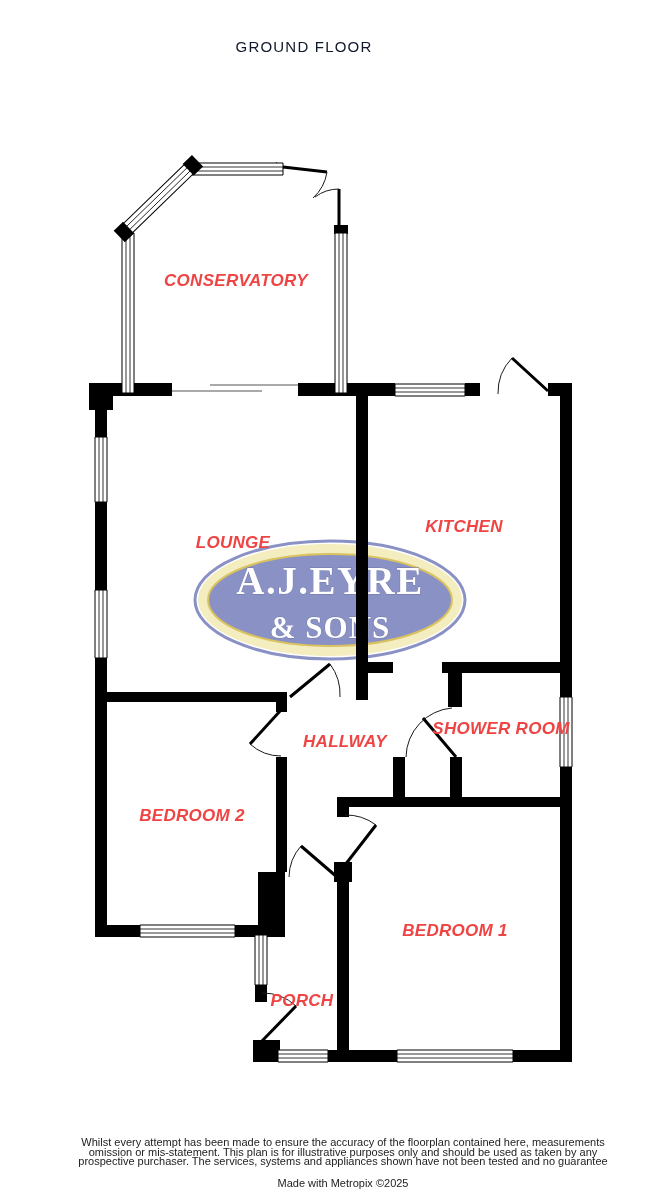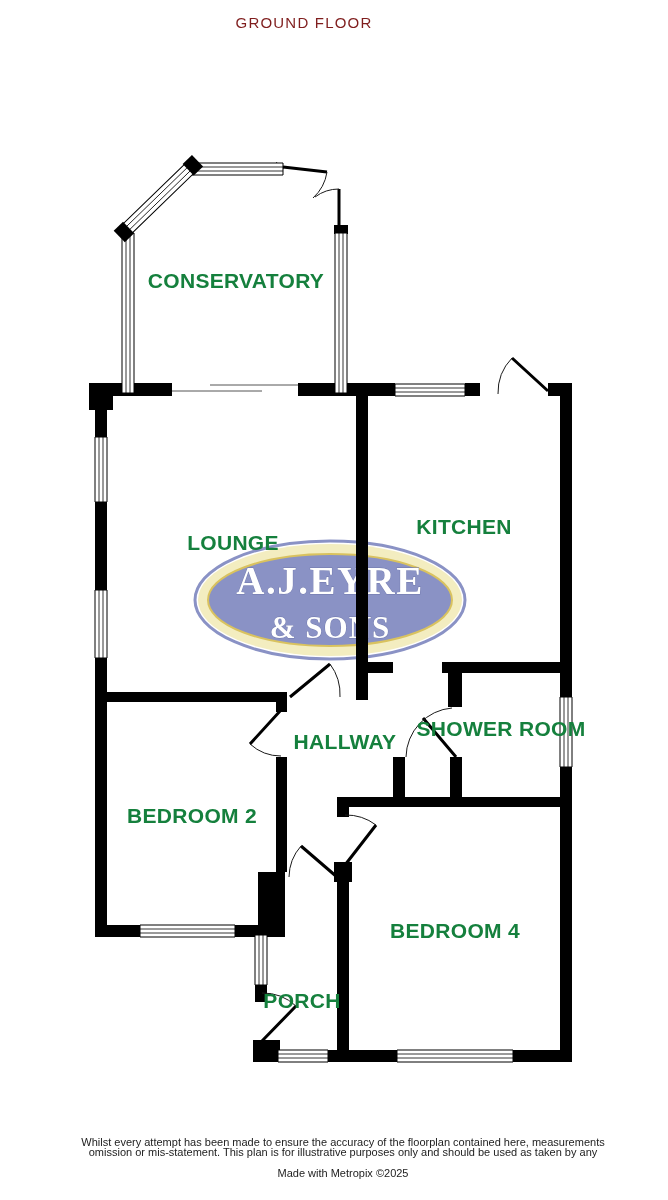--- a/index.html
+++ b/index.html
@@ -1,22 +1,22 @@
 <!DOCTYPE html>
 <html><head>
 <meta charset="utf-8">
 <style>
   html,body{margin:0;padding:0;background:#ffffff;}
   #stage{position:relative;width:668px;height:1200px;background:#ffffff;overflow:hidden;
          font-family:"Liberation Sans", sans-serif;}
   #plan-svg{position:absolute;left:0;top:0;}
   .room-label{position:absolute;transform:translate(-50%,-50%);white-space:nowrap;
-              font-weight:bold;font-size:21px;color:#15803d;letter-spacing:.3px;}
-  #floor-title{position:absolute;left:304px;top:22px;transform:translate(-50%,-50%);
-               white-space:nowrap;font-size:15px;letter-spacing:1.2px;color:#7f1d1d;text-align:right;}
+              font-weight:bold;font-size:17px;color:#ef4444;letter-spacing:.3px;font-style:italic;}
+  #floor-title{position:absolute;left:304px;top:46px;transform:translate(-50%,-50%);
+               white-space:nowrap;font-size:15px;letter-spacing:1.2px;color:#0f172a;text-align:right;}
   #disclaimer{position:absolute;left:343px;top:1138px;transform:translateX(-50%);
               width:560px;text-align:center;font-size:11px;line-height:9.6px;color:#222;}
   #disclaimer .credit{margin-top:12px;}
   .winbox{fill:#ffffff;stroke:#000;stroke-width:1;}
   .winline{stroke:#000;stroke-width:.8;fill:none;}
   .leaf{stroke:#000;stroke-width:3;fill:none;}
   .swing{stroke:#1a1a1a;stroke-width:1;fill:none;}
   .opening{stroke:#555;stroke-width:1;fill:none;}
   .logo-text{font-family:"Liberation Serif", serif;font-weight:bold;text-anchor:middle;
              paint-order:stroke;stroke:#7078ab;stroke-width:.8;}
@@ -132,22 +132,23 @@
       M289,877A48,48 0 0 1 301,846
       M262,993A49,49 0 0 1 296,1006"></path>
   </svg>
 
   <div class="room-label" style="left:236px;top:281px;">CONSERVATORY</div>
   <div class="room-label" style="left:233px;top:543px;">LOUNGE</div>
   <div class="room-label" style="left:464px;top:527px;">KITCHEN</div>
   <div class="room-label" style="left:345px;top:742px;text-align:right;">HALLWAY</div>
   <div class="room-label" style="left:501px;top:729px;">SHOWER ROOM</div>
   <div class="room-label" style="left:192px;top:816px;">BEDROOM 2</div>
-  <div class="room-label" style="left:455px;top:931px;">BEDROOM 4</div>
+  <div class="room-label" style="left:455px;top:931px;">BEDROOM 1</div>
   <div class="room-label" style="left:302px;top:968px;margin-top:33px;">PORCH</div>
 
   <div id="disclaimer">
     <div>Whilst every attempt has been made to ensure the accuracy of the floorplan contained here, measurements</div>
     <div>omission or mis-statement. This plan is for illustrative purposes only and should be used as taken by any</div>
+    <div>prospective purchaser. The services, systems and appliances shown have not been tested and no guarantee</div>
     <div class="credit">Made with Metropix ©2025</div>
   </div>
 
 </div>
 
 </body></html>

